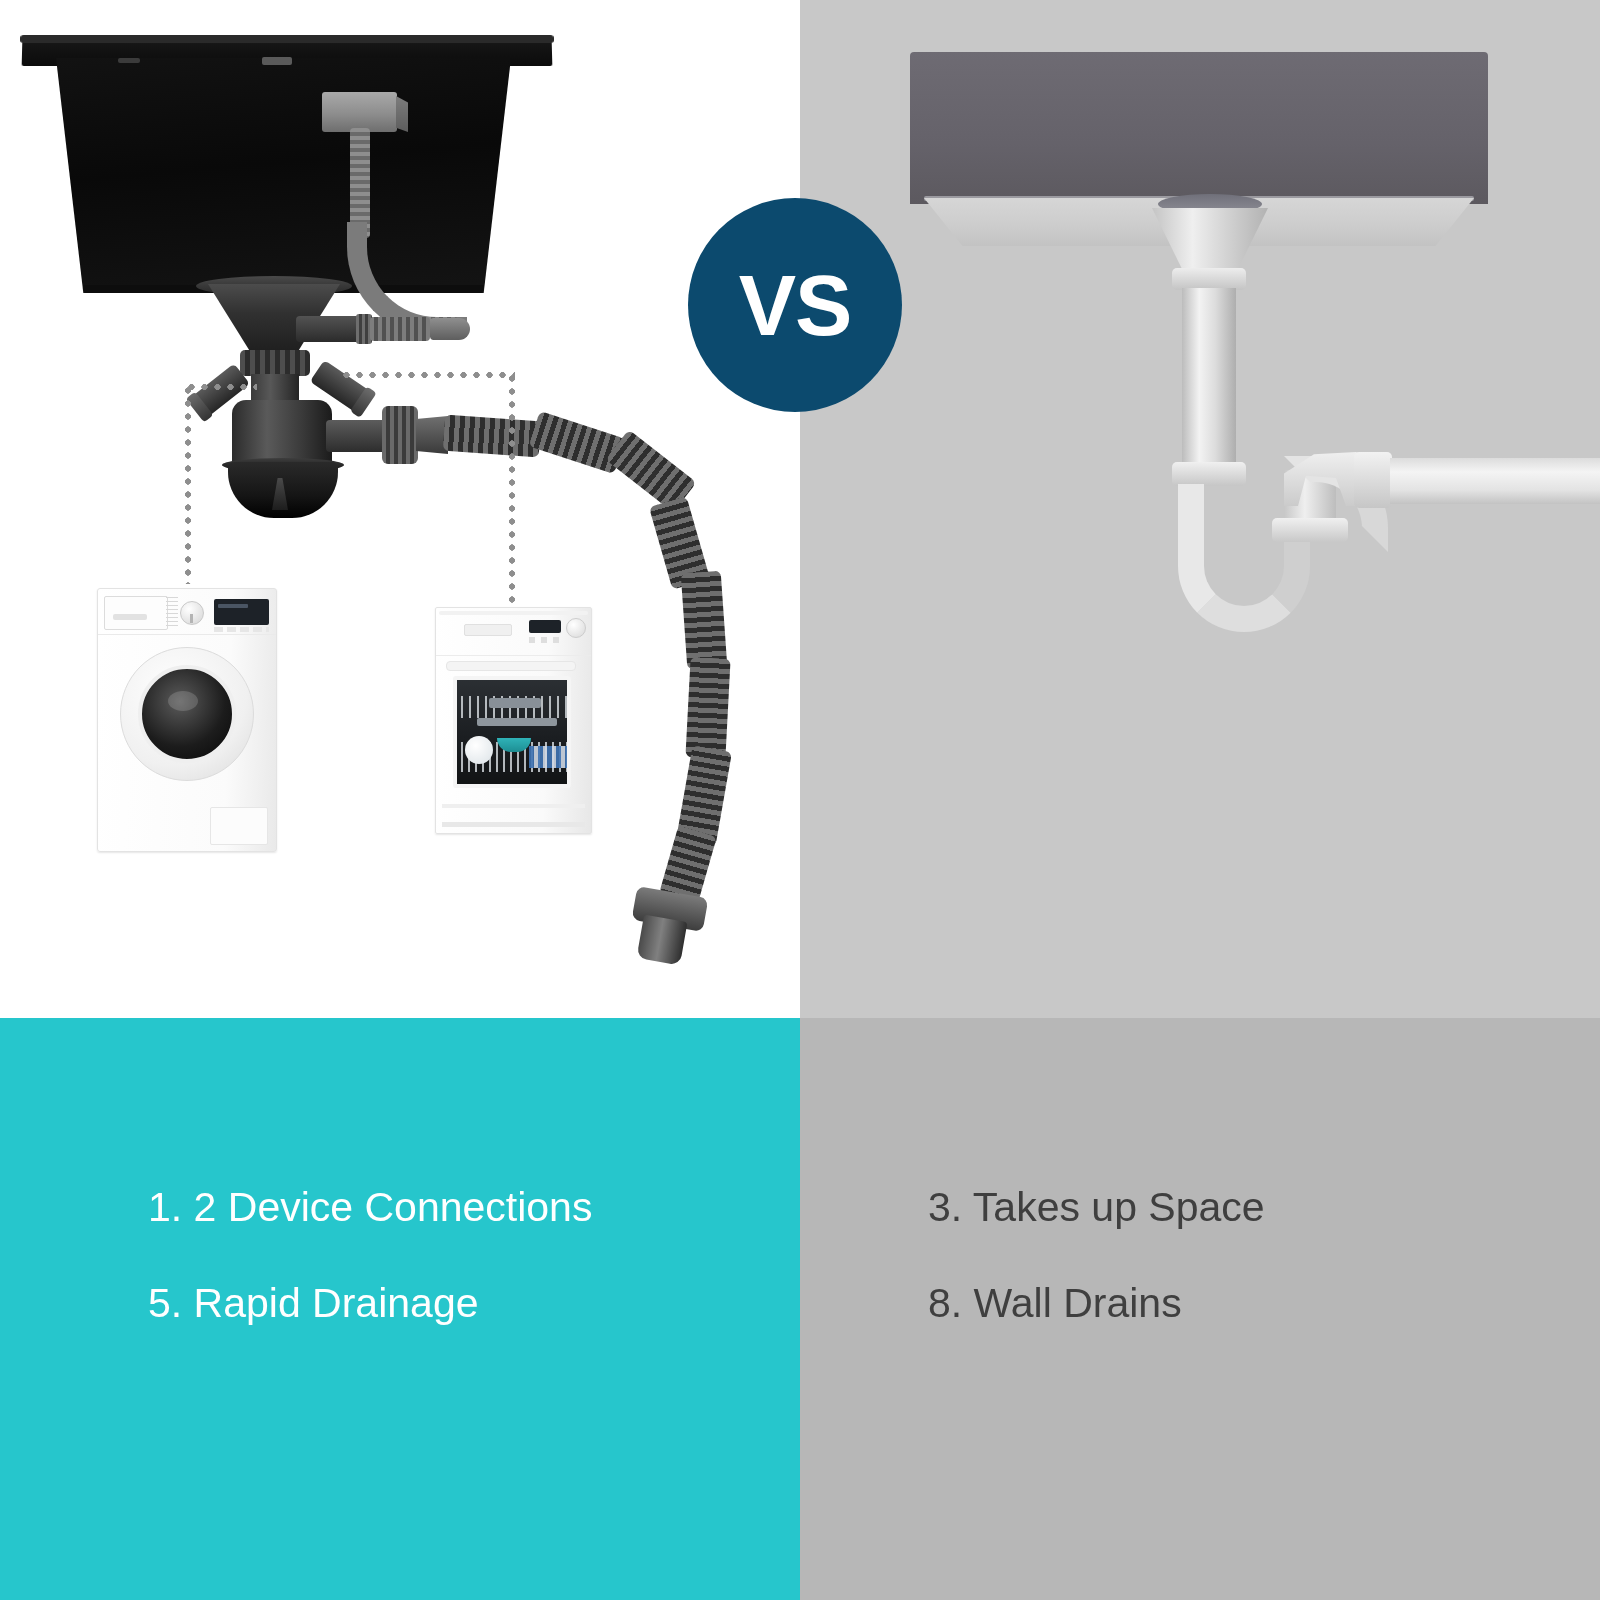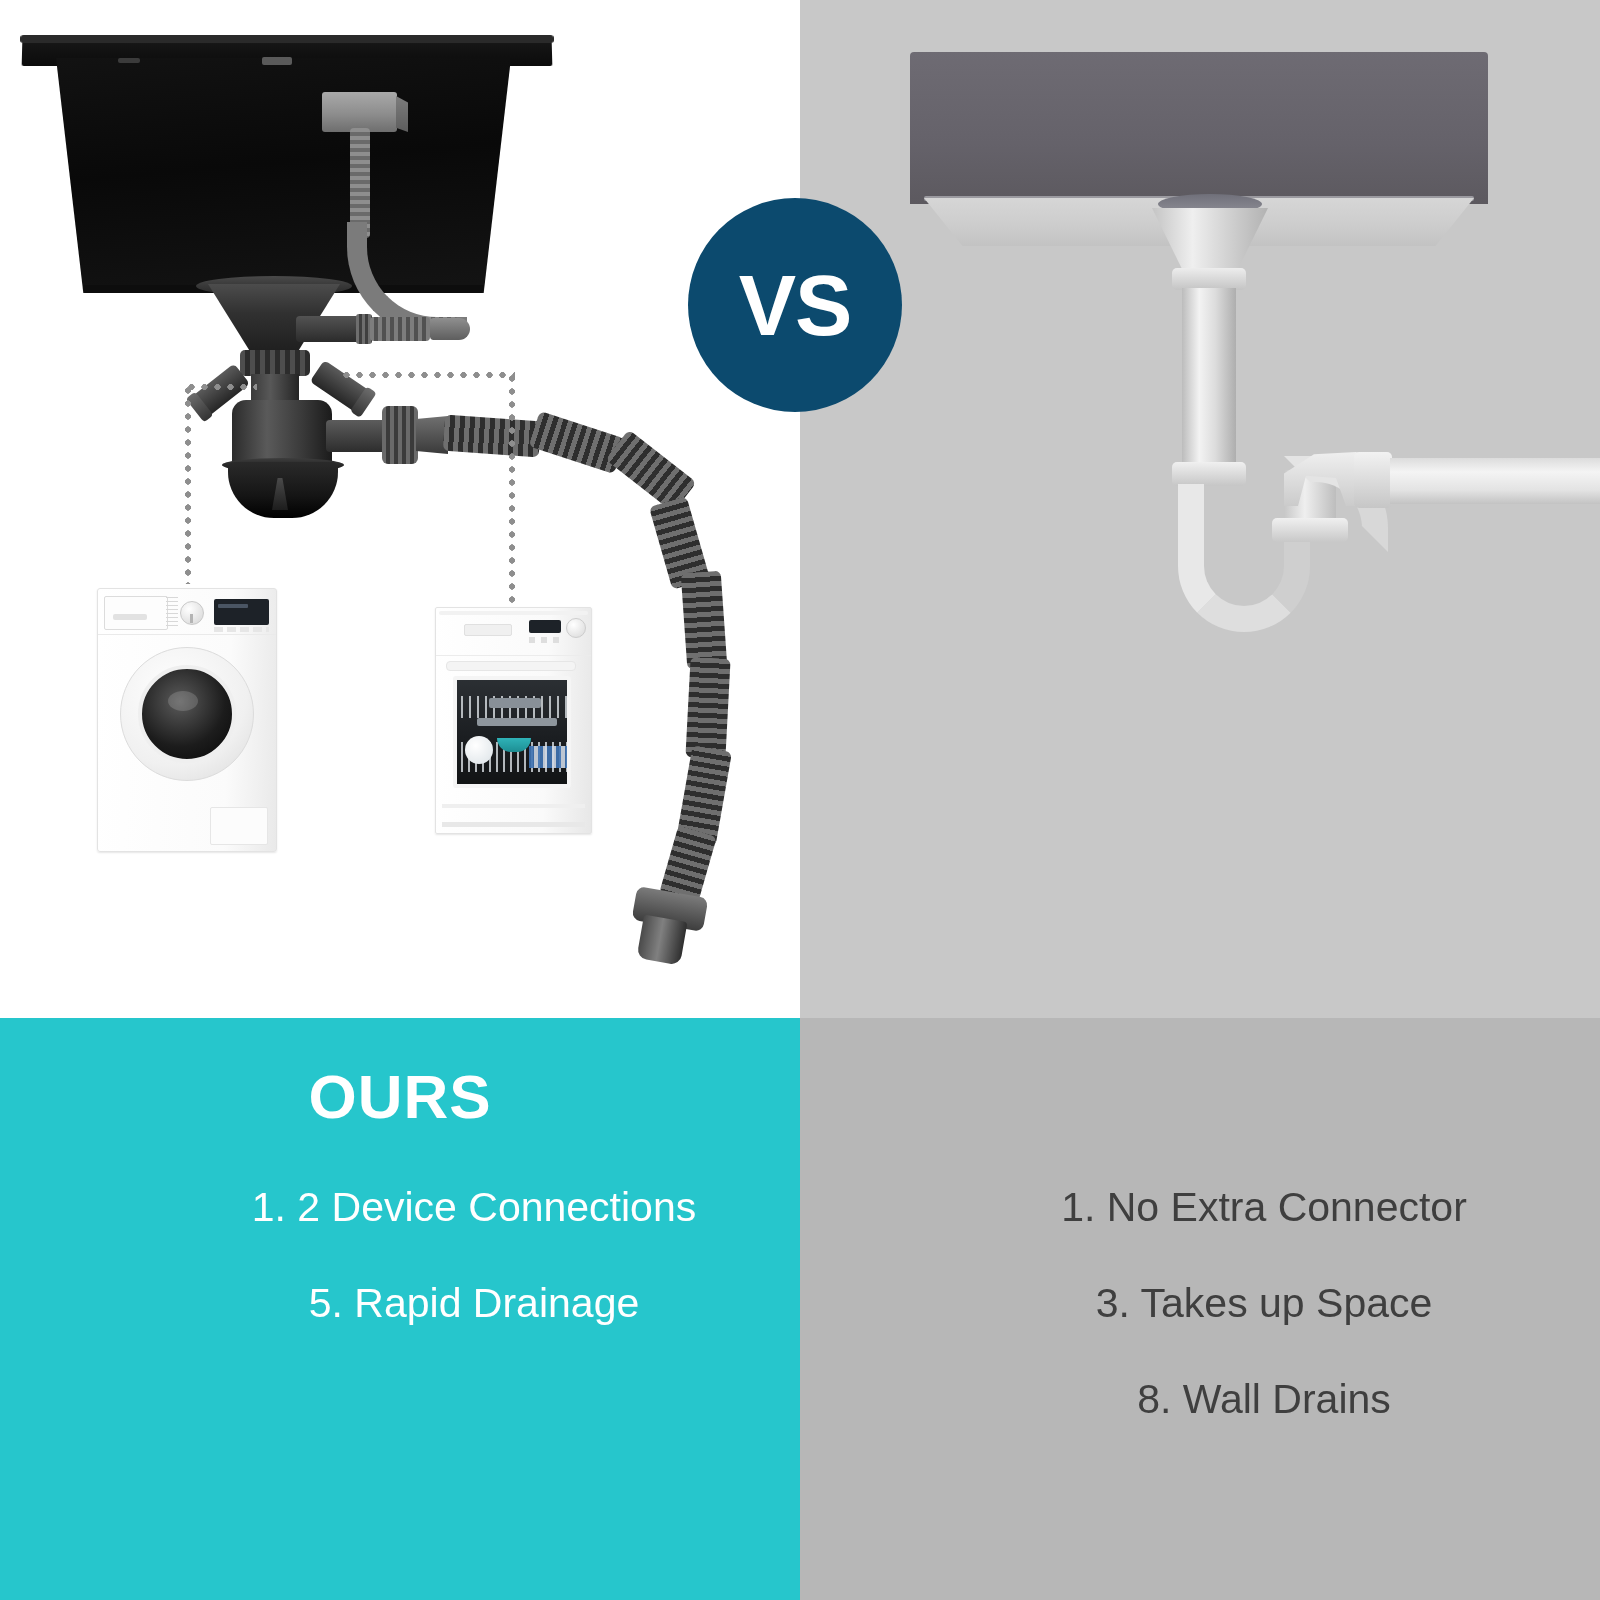--- a/index.html
+++ b/index.html
@@ -31,21 +31,21 @@
   }
 
   
   .panel-title{
     position:absolute;top:48px;width:100%;text-align:center;
     font-size:62px;font-weight:bold;letter-spacing:1px;line-height:1;
   }
   .title-ours{color:#ffffff;}
   .title-others{color:#414141;}
 
-  .feat-list{position:absolute;top:168px;left:0;width:100%;margin:0;padding:0;list-style:none;text-align:center;}
+  .feat-list{position:absolute;top:168px;left:0;width:100%;margin:0;padding:0;list-style:none;}
   .feat-list li{
     font-size:41px;line-height:1.05;padding:0 0 0 0;
     white-space:nowrap;
   }
   .list-ours li{color:#ffffff;margin:0 0 53px 148px;}
   .list-others li{color:#3f3f3f;margin:0 0 53px 128px;}
 
   
   .sink-black-rim{
     position:absolute;left:22px;top:40px;width:530px;height:26px;
@@ -459,28 +459,26 @@
     <div class="elbow-fill"></div>
     <div class="wall-nut"></div>
     <div class="wall-pipe"></div>
   </div>
 
   <div class="vs-badge">
     <span>VS</span>
   </div>
 
   <div class="bot-left">
-    <div class="panel-title title-ours">OURS</div>
     <ul class="feat-list list-ours">
       <li>1. 2 Device Connections</li>
       <li>5. Rapid Drainage</li>
     </ul>
   </div>
 
   <div class="bot-right">
     <ul class="feat-list list-others">
-      <li>1. No Extra Connector</li>
       <li>3. Takes up Space</li>
       <li>8. Wall Drains</li>
     </ul>
   </div>
 
 </div>
 
 </body></html>

